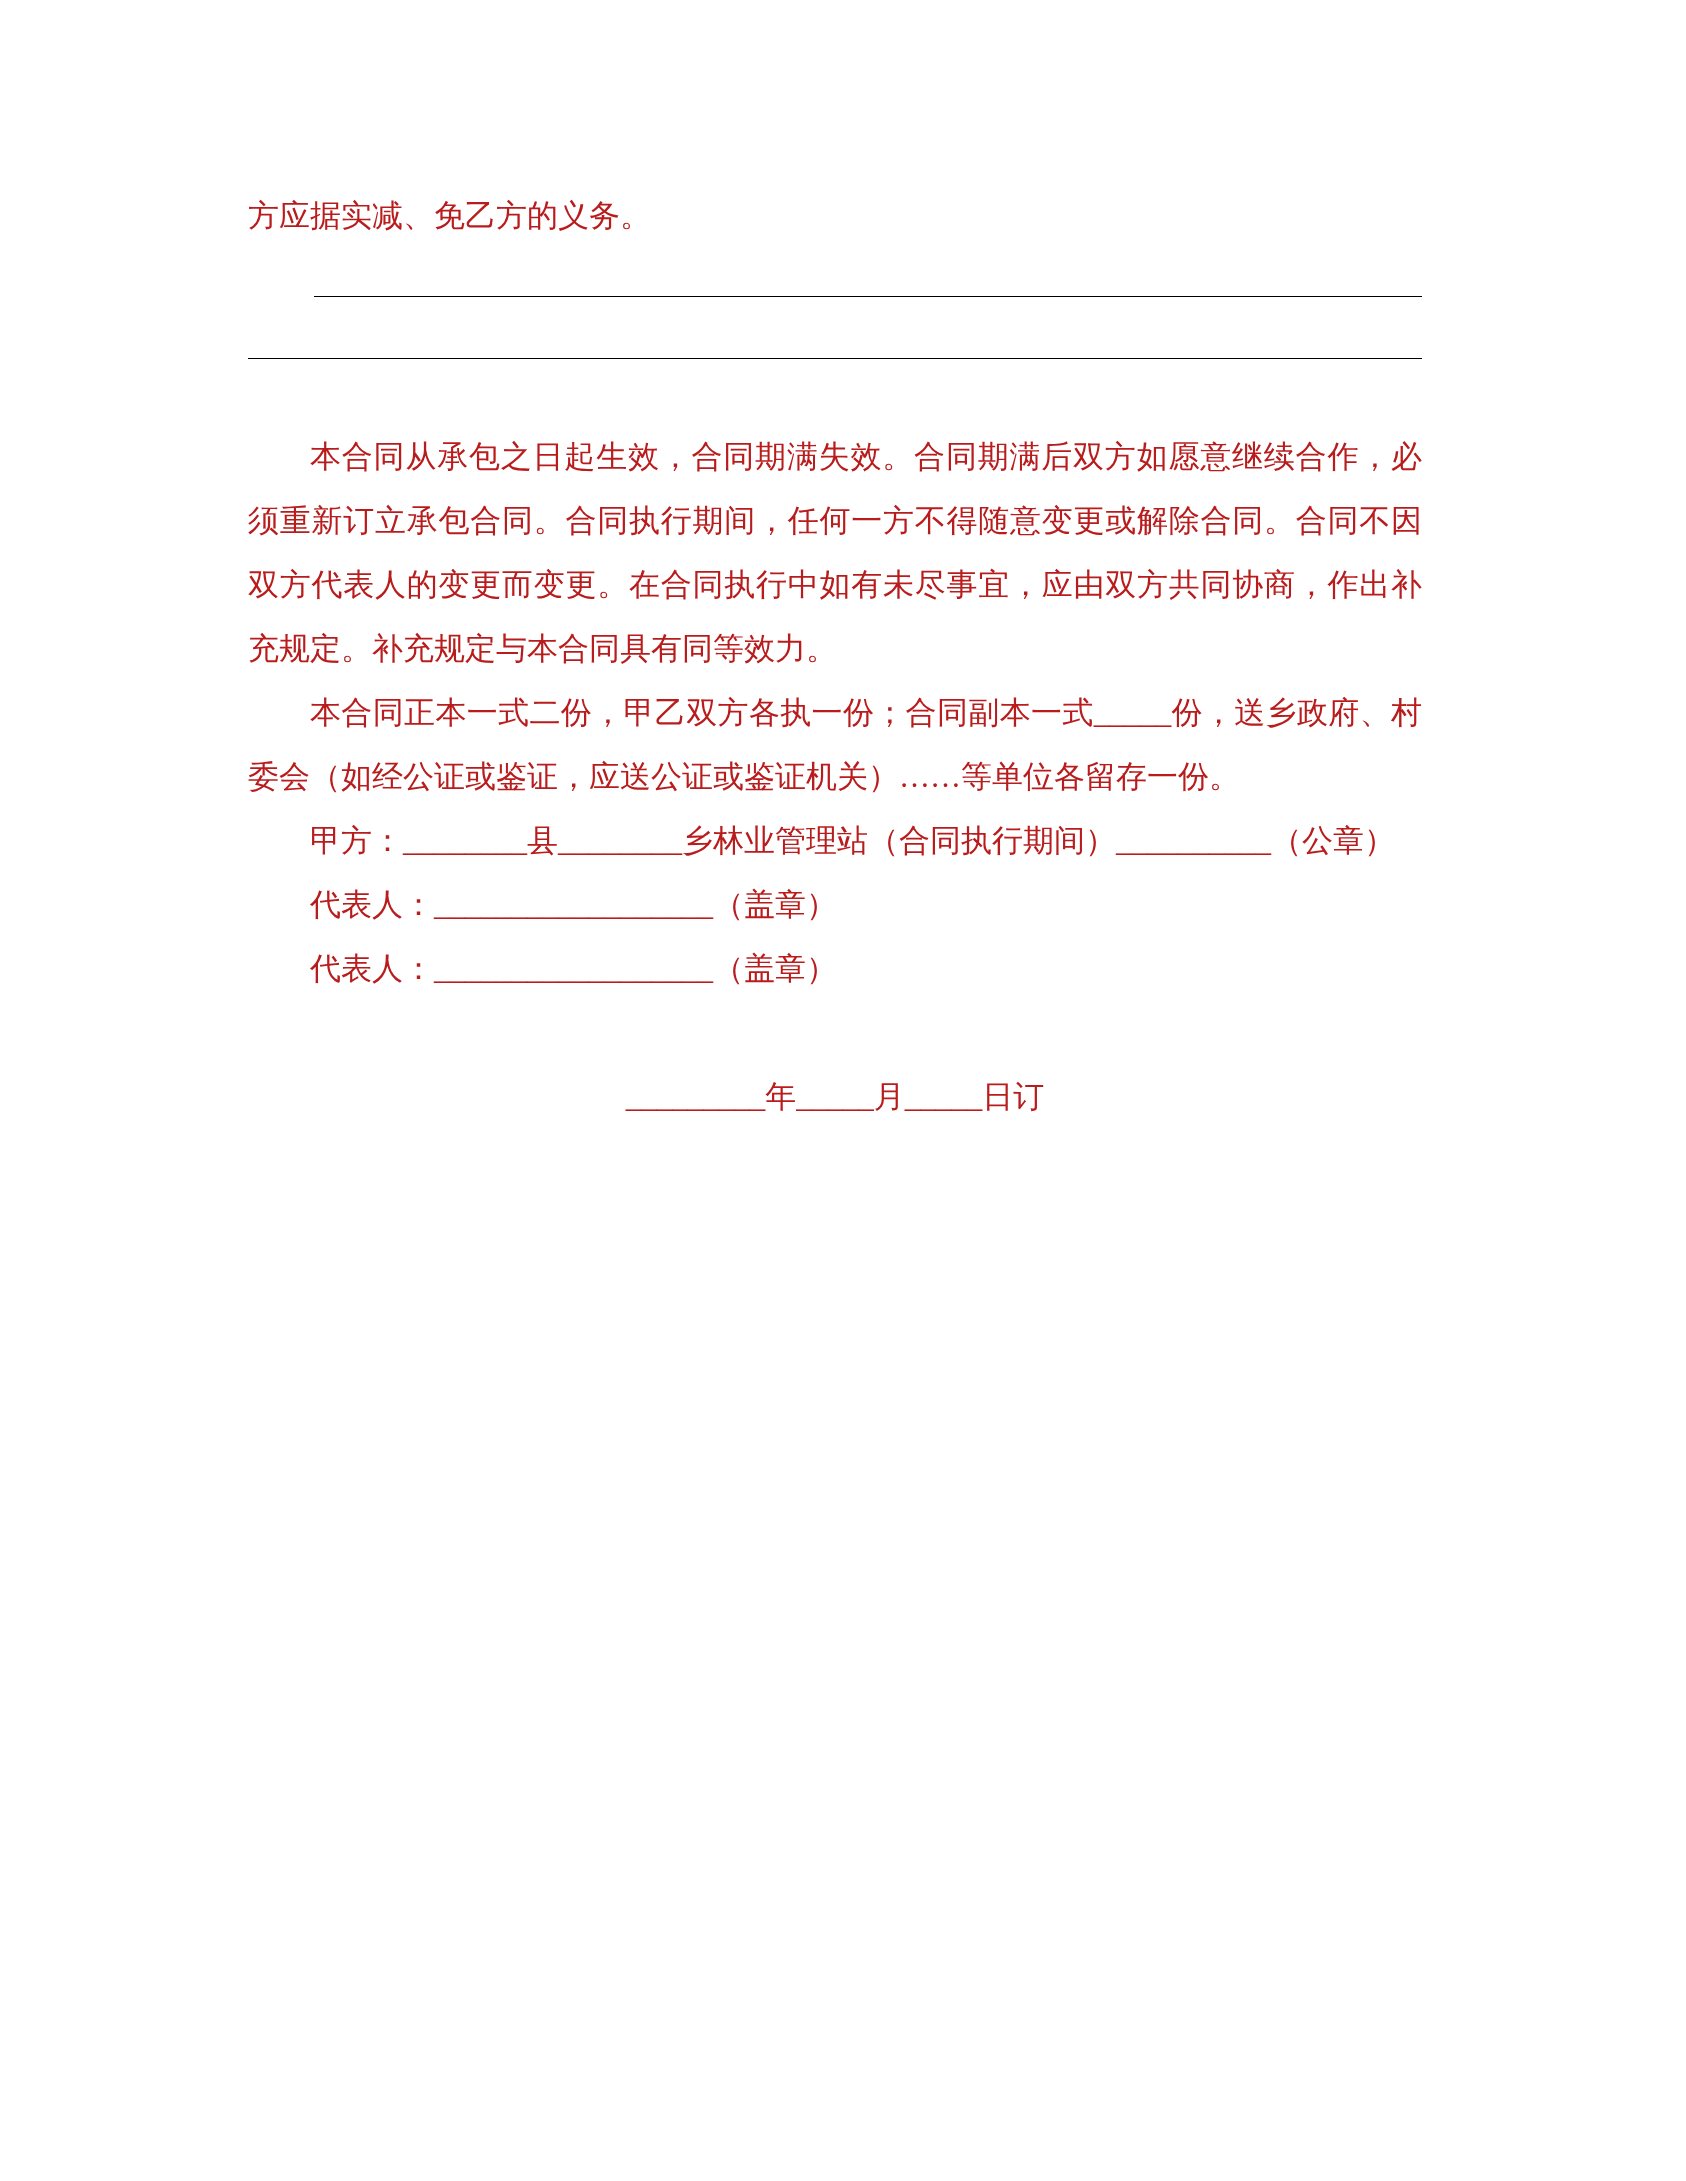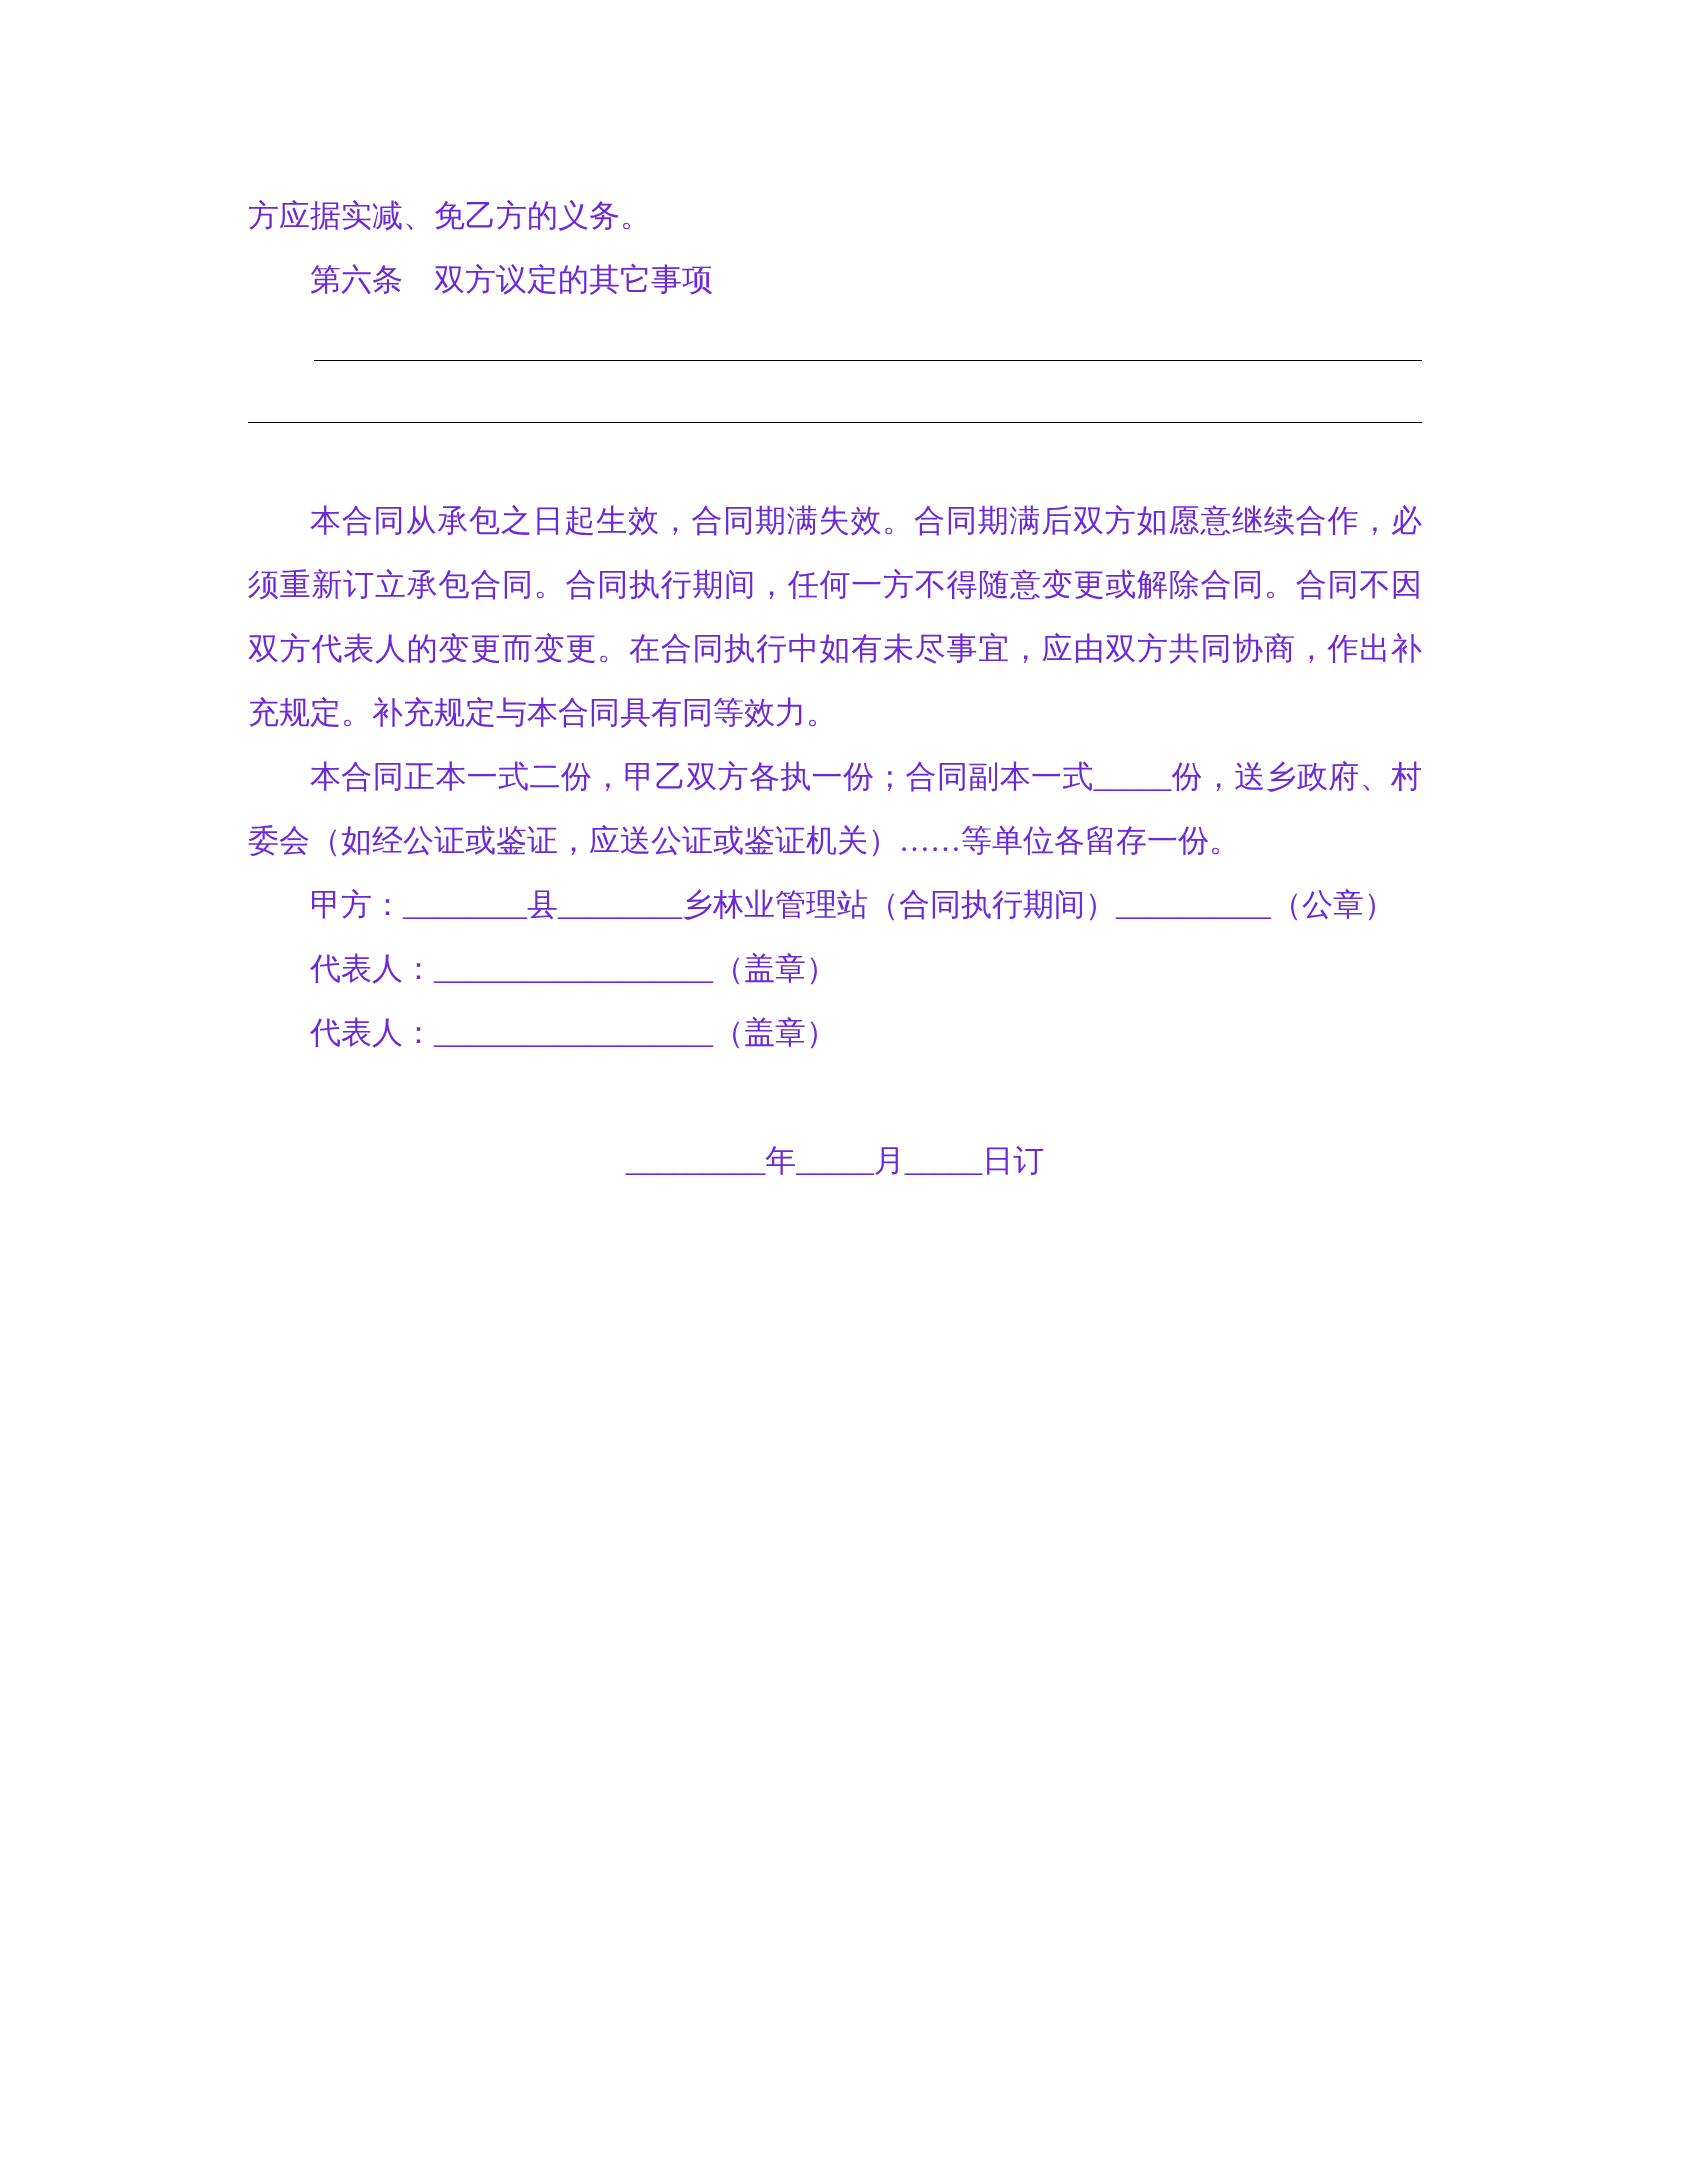--- a/index.html
+++ b/index.html
@@ -5,21 +5,21 @@
   html, body {
     margin: 0;
     padding: 0;
     background: #ffffff;
   }
   .page {
     position: relative;
     width: 1686px;
     height: 1986px;
     background: #ffffff;
-    color: #6d28d9;
+    color: #b91c1c;
     font-family: "Liberation Serif", "DejaVu Serif", serif;
     font-size: 31px;
     overflow: hidden;
   }
   .content {
     position: absolute;
     left: 248px;
     top: 184px;
     width: 1174px;
   }
@@ -55,21 +55,20 @@
   }
 </style>
 </head>
 <body>
 
 <div class="page">
   <div class="content">
 
     <p class="para">方应据实减、免乙方的义务。</p>
 
-    <p class="para indent">第六条　双方议定的其它事项</p>
 
     <div class="rule rule-1"></div>
 
     <div class="rule rule-2"></div>
 
     <p class="para indent justify spaced">本合同从承包之日起生效，合同期满失效。合同期满后双方如愿意继续合作，必须重新订立承包合同。合同执行期间，任何一方不得随意变更或解除合同。合同不因双方代表人的变更而变更。在合同执行中如有未尽事宜，应由双方共同协商，作出补充规定。补充规定与本合同具有同等效力。</p>
 
     <p class="para indent justify">本合同正本一式二份，甲乙双方各执一份；合同副本一式_____份，送乡政府、村委会（如经公证或鉴证，应送公证或鉴证机关）……等单位各留存一份。</p>
 
     <p class="para indent">甲方：________县________乡林业管理站（合同执行期间）__________（公章）</p>

